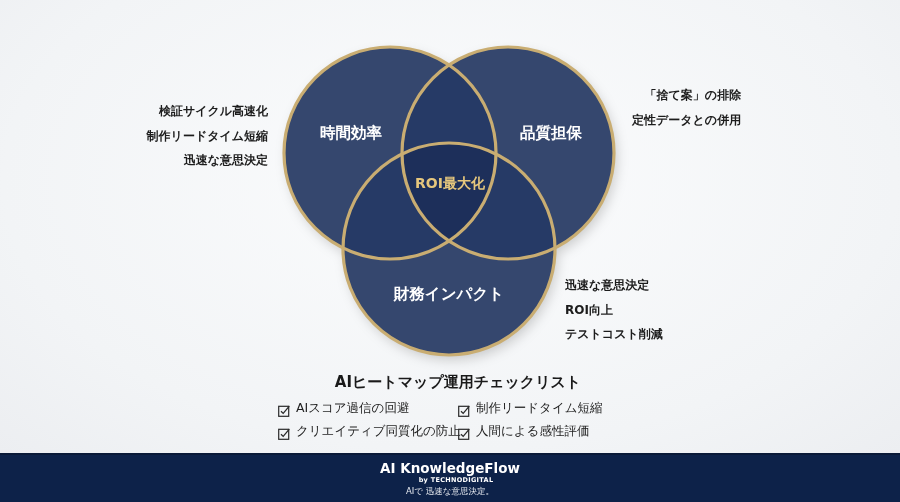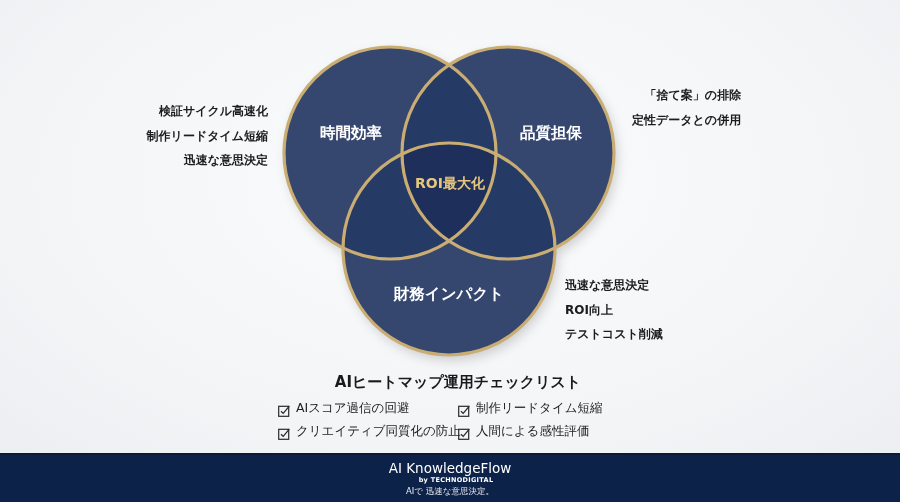--- a/index.html
+++ b/index.html
@@ -10,21 +10,21 @@
   .side-list div{white-space:nowrap;}
   .left-list{right:632px;top:99px;text-align:right;}
   .right-list{left:632px;top:83px;text-align:right;}
   .bottom-right-list{left:565px;top:273px;}
   .checklist{position:absolute;left:0;top:373px;width:900px;}
   .checklist-title{text-align:center;font-weight:bold;font-size:15px;color:#1a1a1a;margin-left:16px;}
   .check-grid{position:absolute;left:278px;top:27px;display:grid;grid-template-columns:180px 140px;row-gap:6px;}
   .check-item{display:flex;align-items:flex-end;font-size:12.5px;font-weight:normal;color:#1e1e1e;white-space:nowrap;}
   .check-box{width:12px;height:12px;margin-right:6px;flex:0 0 12px;}
   .footer{position:absolute;left:0;top:453px;width:900px;height:49px;background:#0d2249;border-top:2px solid #0a1a38;box-sizing:border-box;text-align:center;color:#fff;}
-  .brand{font-size:13.5px;font-weight:normal;margin-top:5px;line-height:16px;}
+  .brand{font-size:13.5px;font-weight:bold;margin-top:5px;line-height:16px;}
   .byline{font-size:6.5px;font-weight:bold;letter-spacing:.3px;line-height:9px;margin-left:12px;}
   .tagline{font-size:8.5px;line-height:12px;color:#e6e9ef;}
   .svg-label{font-family:"DejaVu Sans","Liberation Sans",sans-serif;font-weight:bold;}
 </style>
 </head>
 <body>
 
 <div class="canvas">
 
   <svg class="venn" width="900" height="453" viewBox="0 0 900 453">

